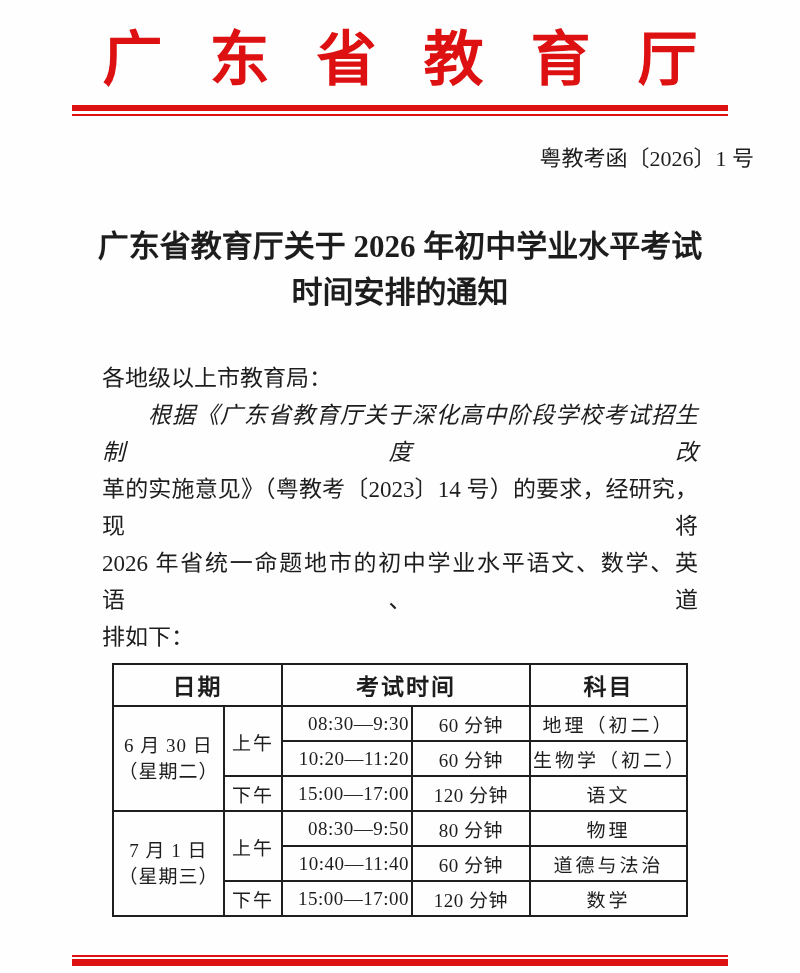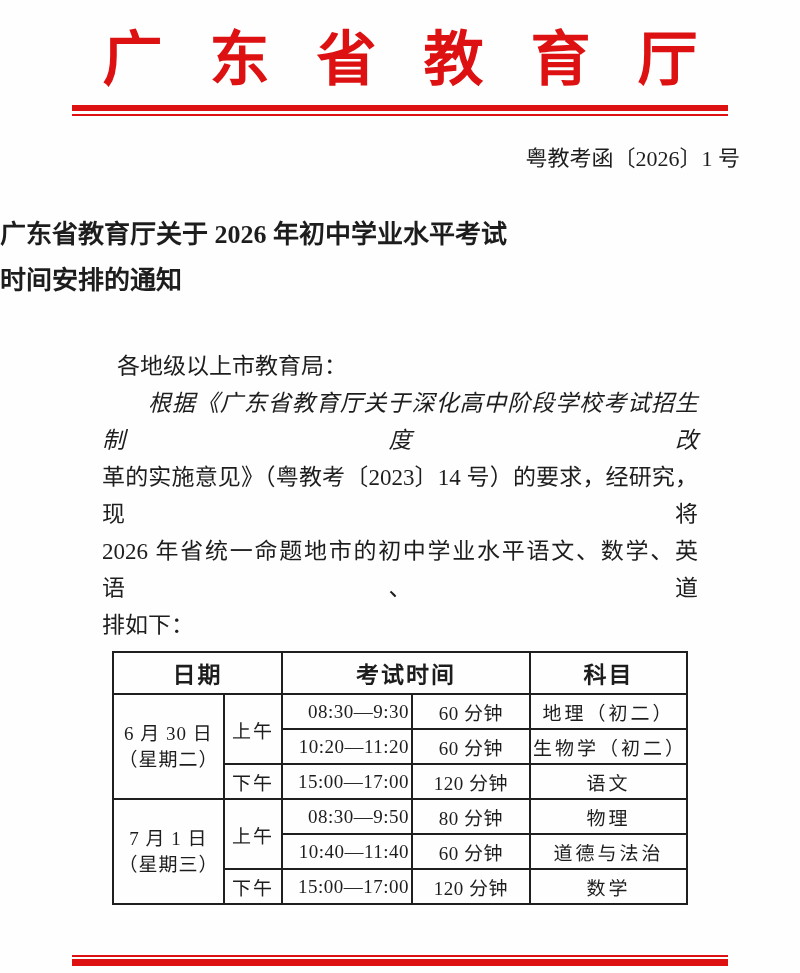--- a/index.html
+++ b/index.html
@@ -31,39 +31,40 @@
   .rule-top { margin-top: 9px; }
   .rule .thick { height: 6px; background: var(--accent); }
   .rule .thin  { height: 2px; background: var(--accent); }
   .rule-top .thin { margin-top: 3px; }
   .rule-bottom { position: absolute; top: 955px; left: 72px; }
   .rule-bottom .thick { margin-top: 2px; height: 7px; }
   
   .doc-number {
     margin-top: 30px;
     text-align: right;
-    padding-right: 60px;
+    padding-right: 46px;
     font-size: 22px;
     line-height: 26px;
   }
   
   .notice-title {
-    margin-top: 40px;
+    margin-top: 52px;
+    text-align: center;
     font-weight: 700;
-    font-size: 26px;
+    font-size: 31px;
     line-height: 46px;
   }
   
   .body-text {
     width: 596px;
     margin: 44px auto 0;
     font-size: 23px;
     line-height: 37px;
   }
-  .body-text .salutation { text-align: left; margin-left: 15px; }
+  .body-text .salutation { text-align: left; }
   .para-line { text-align: justify; text-align-last: justify; }
   .para-line.indent { text-indent: 2em; font-style: italic; }
   .para-line.last { text-align-last: left; }
   
   table.schedule {
     width: 574px;
     margin: 7px auto 0;
     border-collapse: collapse;
     table-layout: fixed;
     text-align: center;

